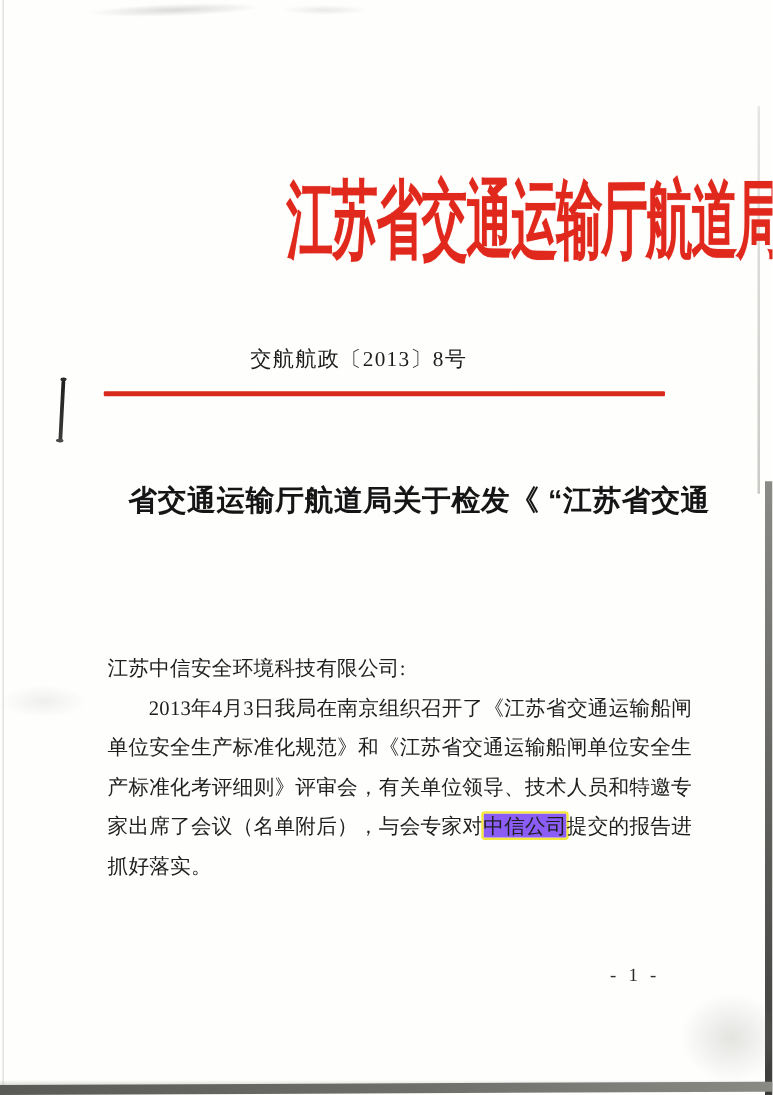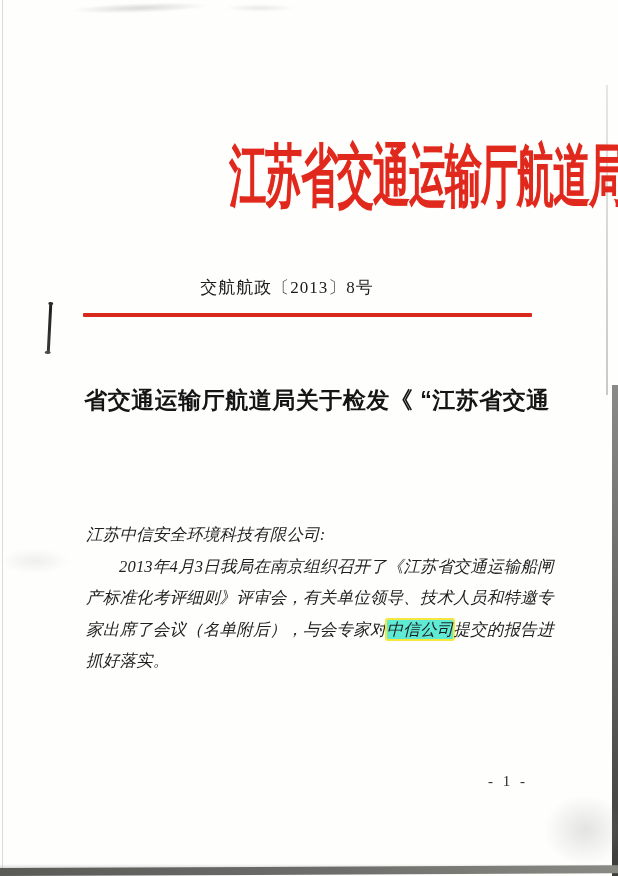--- a/index.html
+++ b/index.html
@@ -114,40 +114,40 @@
   }
   .red-rule {
     position: absolute; left: 83px; top: 313px;
     width: 449px; height: 4px;
     background: #d8291d;
     border-radius: 1px;
   }
   .doc-heading {
     position: absolute; left: 66px; top: 383px;
     width: 502px;
-    text-align: center;
+    text-align: right;
     font-family: "Liberation Sans", "DejaVu Sans", sans-serif;
     font-weight: bold;
     font-size: 23px;
     line-height: 34px;
     letter-spacing: 0.5px;
     color: #151515;
   }
   .body-block {
     position: absolute; left: 86px; top: 519px;
     width: 470px;
     font-size: 16.5px;
     line-height: 31.5px;
     color: #1e1e1e;
     letter-spacing: 0.2px;
   }
-  .body-line { white-space: nowrap; font-style: italic; }
+  .body-line { white-space: nowrap; }
   .indent { text-indent: 33px; }
   .hl {
-    background: #5eead4;
+    background: #8b5cf6;
     box-shadow: 0 0 0 2px #f5e73e;
     border-radius: 1px;
   }
   .page-number {
     position: absolute; left: 488px; top: 773px;
     font-size: 15px;
     letter-spacing: 3px;
     color: #2c2c2c;
   }
 </style>
@@ -175,20 +175,21 @@
 
   <div class="red-rule"></div>
 
   <div class="doc-heading">
     <div>省交通运输厅航道局关于检发《 “江苏省交通</div>
   </div>
 
   <div class="body-block">
     <div class="body-line">江苏中信安全环境科技有限公司:</div>
     <div class="body-line indent">2013年4月3日我局在南京组织召开了《江苏省交通运输船闸</div>
+    <div class="body-line">单位安全生产标准化规范》和《江苏省交通运输船闸单位安全生</div>
     <div class="body-line">产标准化考评细则》评审会，有关单位领导、技术人员和特邀专</div>
     <div class="body-line">
       <span>家出席了会议（名单附后），与会专家对</span><span class="hl">中信公司</span><span>提交的报告进</span>
     </div>
     <div class="body-line">抓好落实。</div>
   </div>
 
   <div class="page-number">- 1 -</div>
 
 </div>

